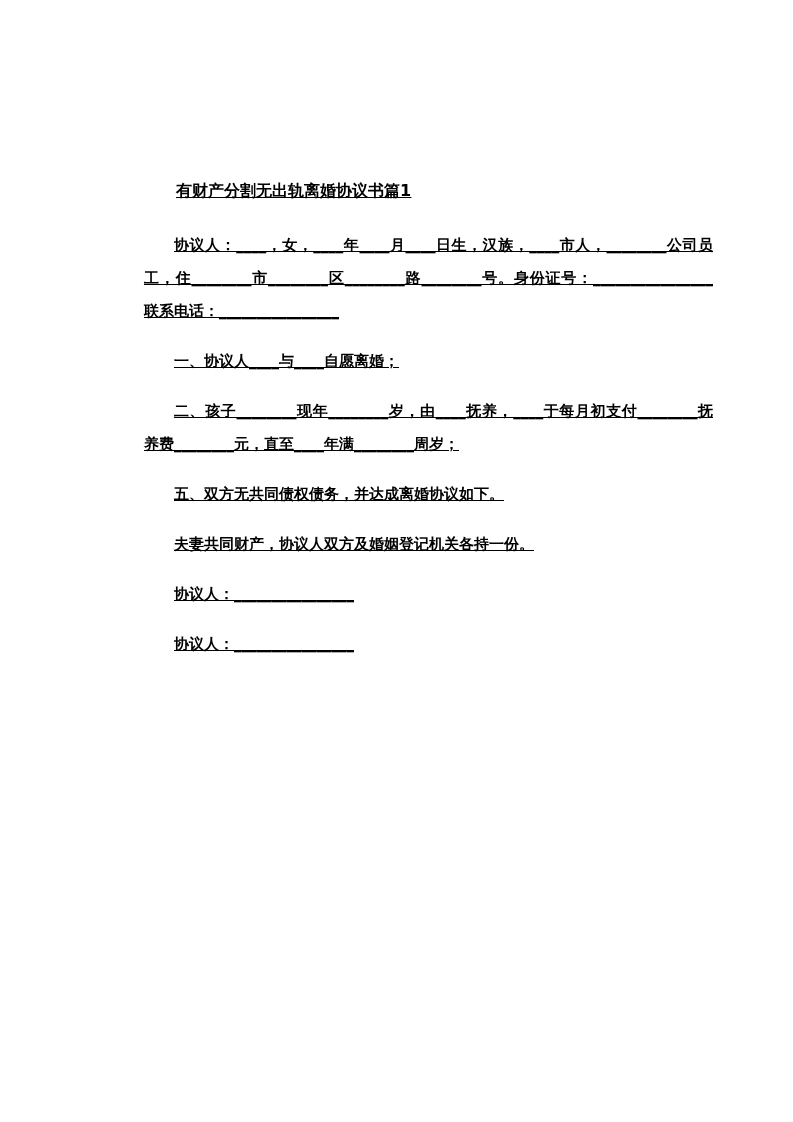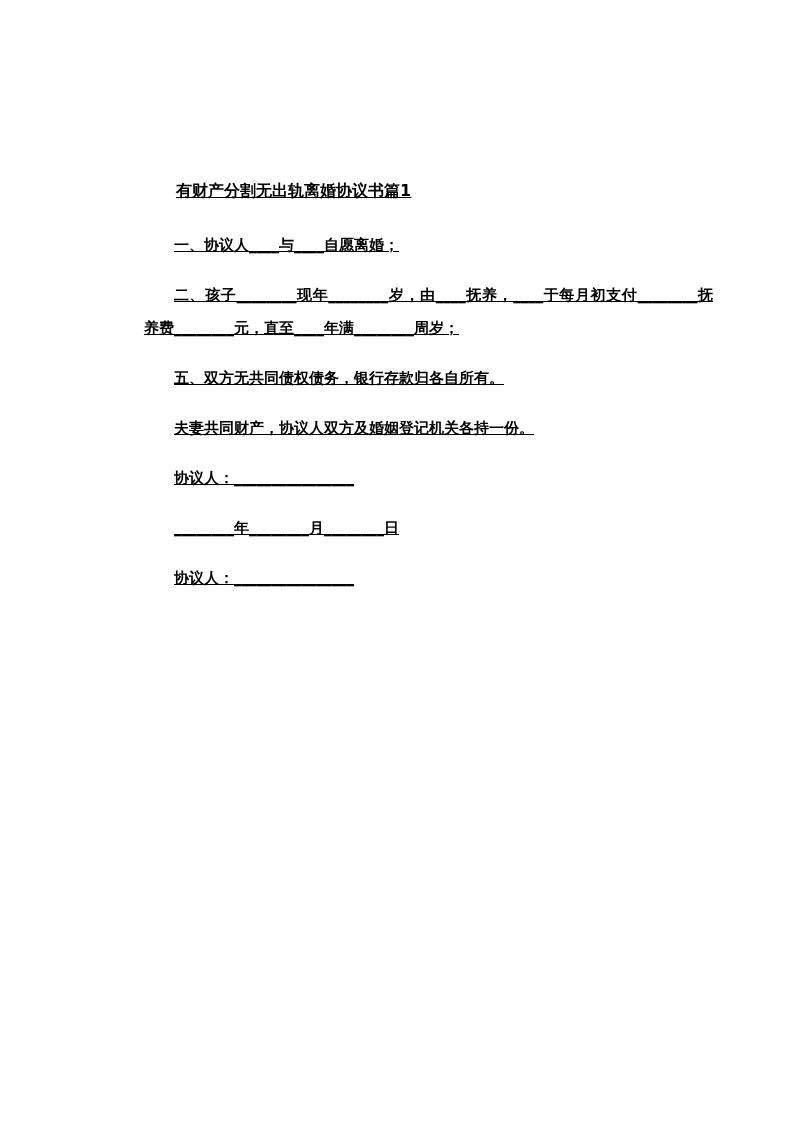--- a/index.html
+++ b/index.html
@@ -34,20 +34,20 @@
   .para.plain {
     text-align: left;
   }
 </style>
 </head>
 <body>
 
 <div class="page">
   <h1 class="doc-title">有财产分割无出轨离婚协议书篇1</h1>
 
+  <p class="para">协议人：____，女，____年____月____日生，汉族，____市人，________公司员工，住________市________区________路________号。身份证号：________________联系电话：________________</p>
   <p class="para">一、协议人____与____自愿离婚；</p>
   <p class="para">二、孩子________现年________岁，由____抚养，____于每月初支付________抚养费________元，直至____年满________周岁；</p>
-  <p class="para">五、双方无共同债权债务，银行存款归各自所有。</p>
+  <p class="para">五、双方无共同债权债务，并达成离婚协议如下。</p>
   <p class="para">夫妻共同财产，协议人双方及婚姻登记机关各持一份。</p>
   <p class="para plain">协议人：________________</p>
-  <p class="para plain">________年________月________日</p>
   <p class="para plain">协议人：________________</p>
 </div>
 
 </body></html>

